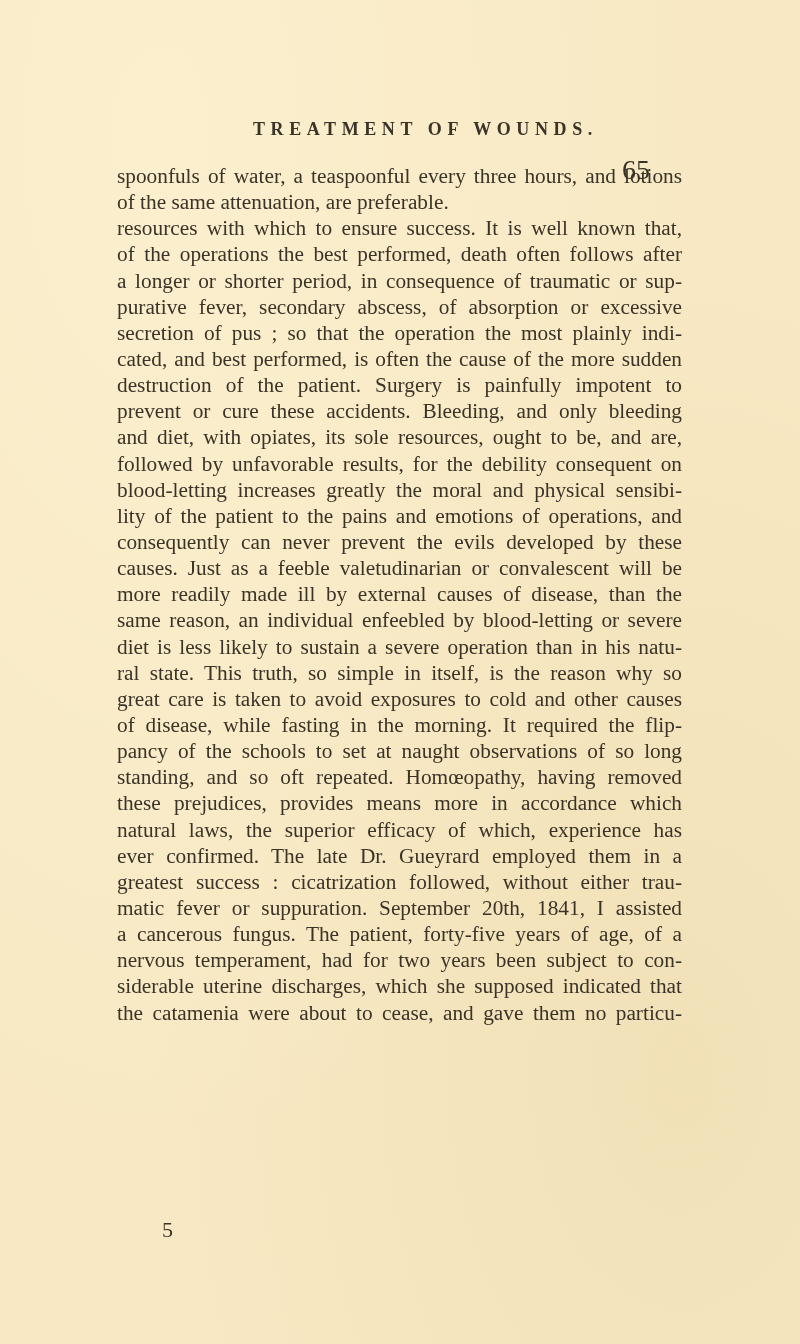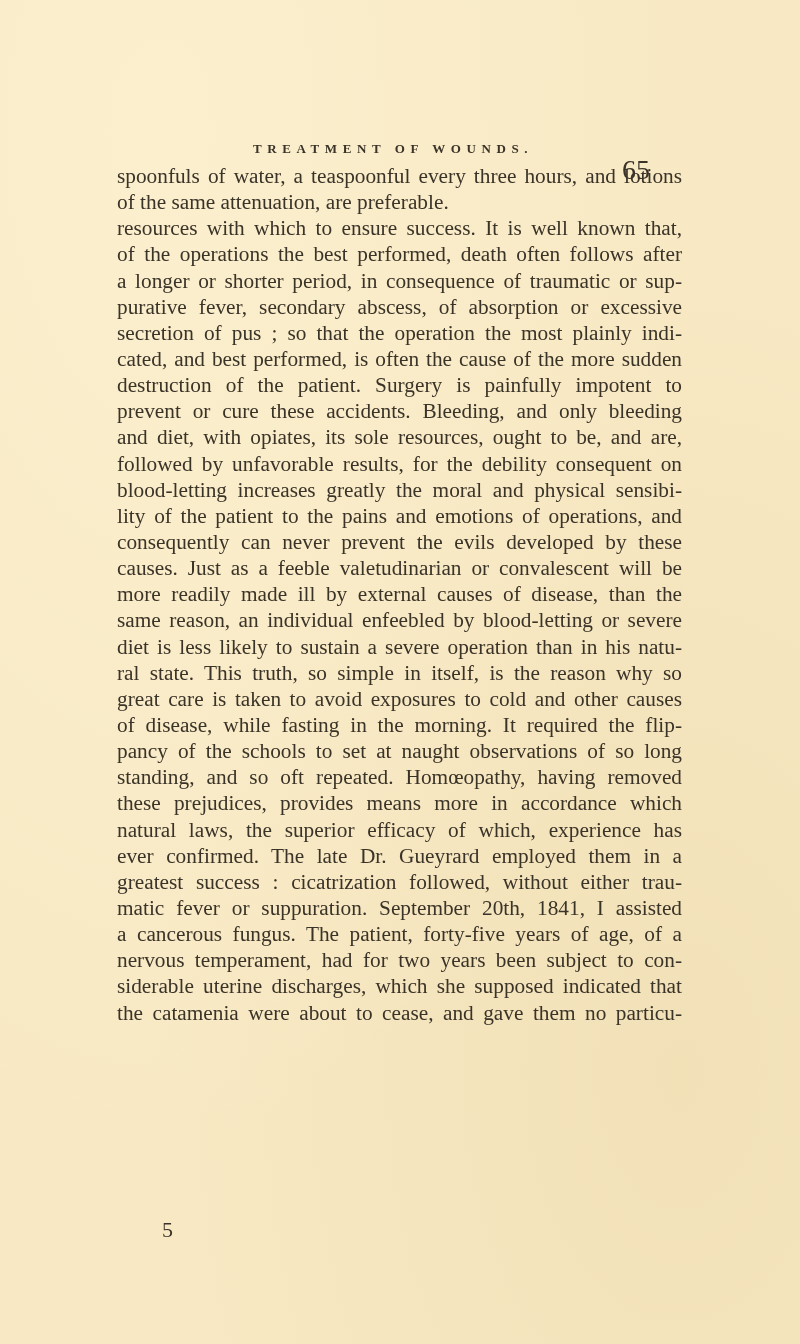--- a/index.html
+++ b/index.html
@@ -29,26 +29,25 @@
       position: absolute;
       top: 119px;
       left: 253px;
       width: 405px;
       height: 24px;
     }
     .running-head .title {
       position: absolute;
       left: 0;
       top: 0;
-      font-size: 13px;
+      font-size: 18px;
       font-weight: bold;
       letter-spacing: 5.6px;
       color: #3a3328;
       white-space: nowrap;
-      margin-top: 22px;
     }
     .running-head .page-number {
       position: absolute;
       right: 8px;
       top: -5px;
       font-size: 28px;
       color: #3a3328;
       margin-top: 40px;
     }
     .body-text {

